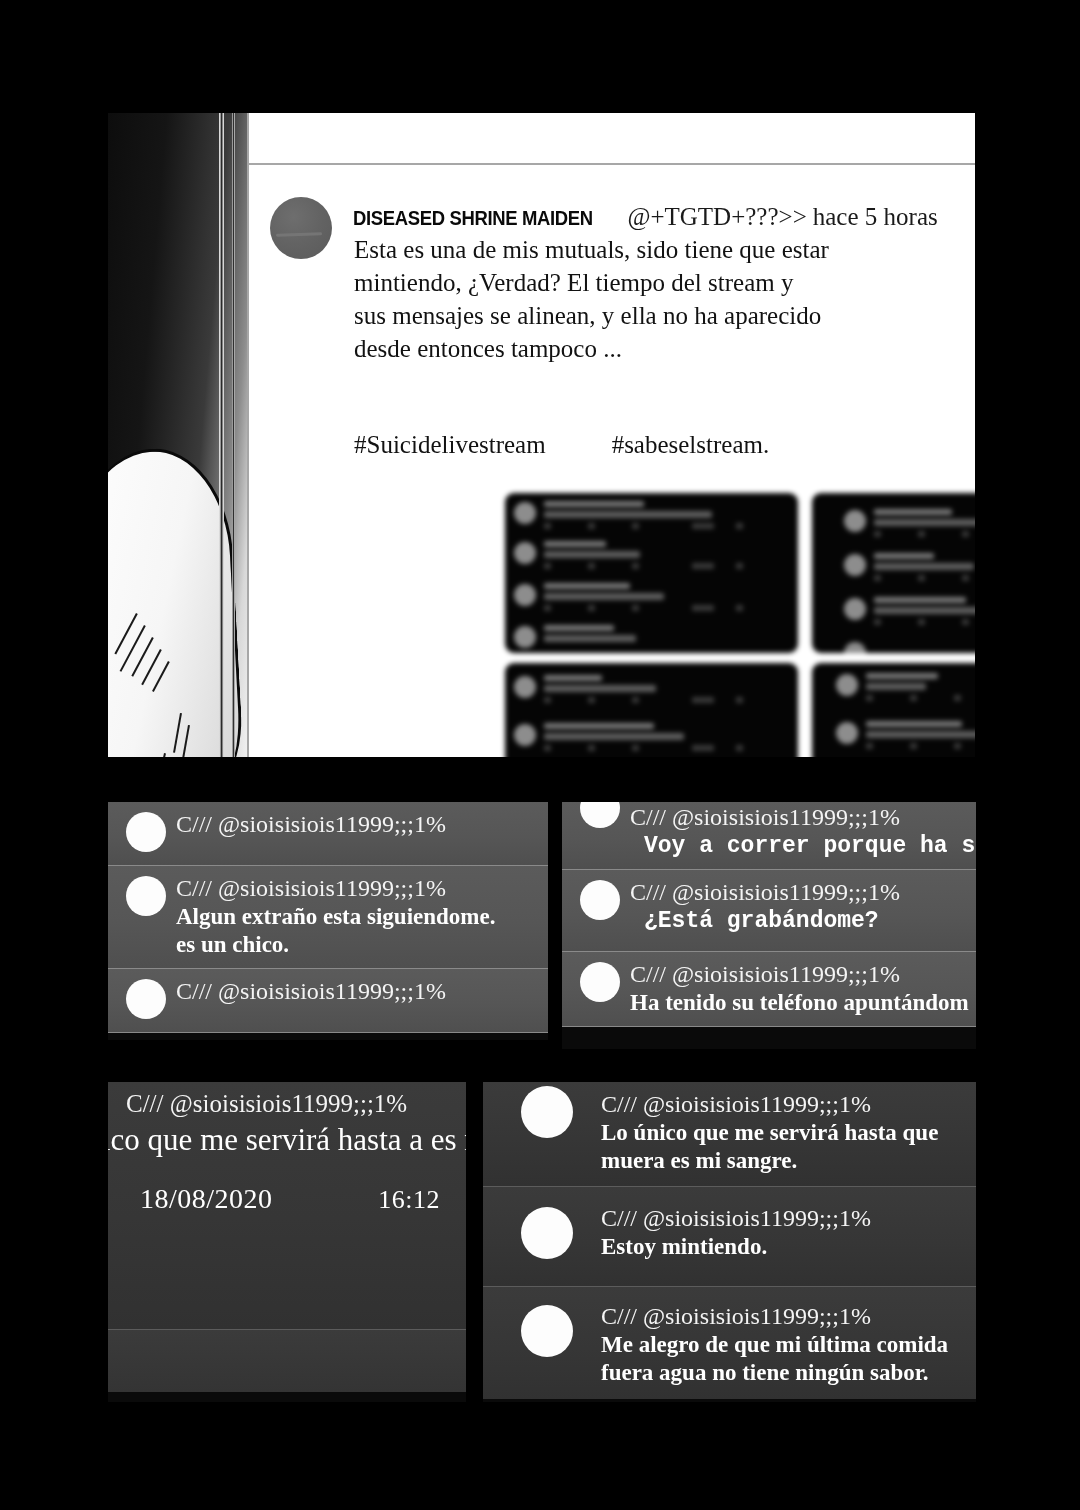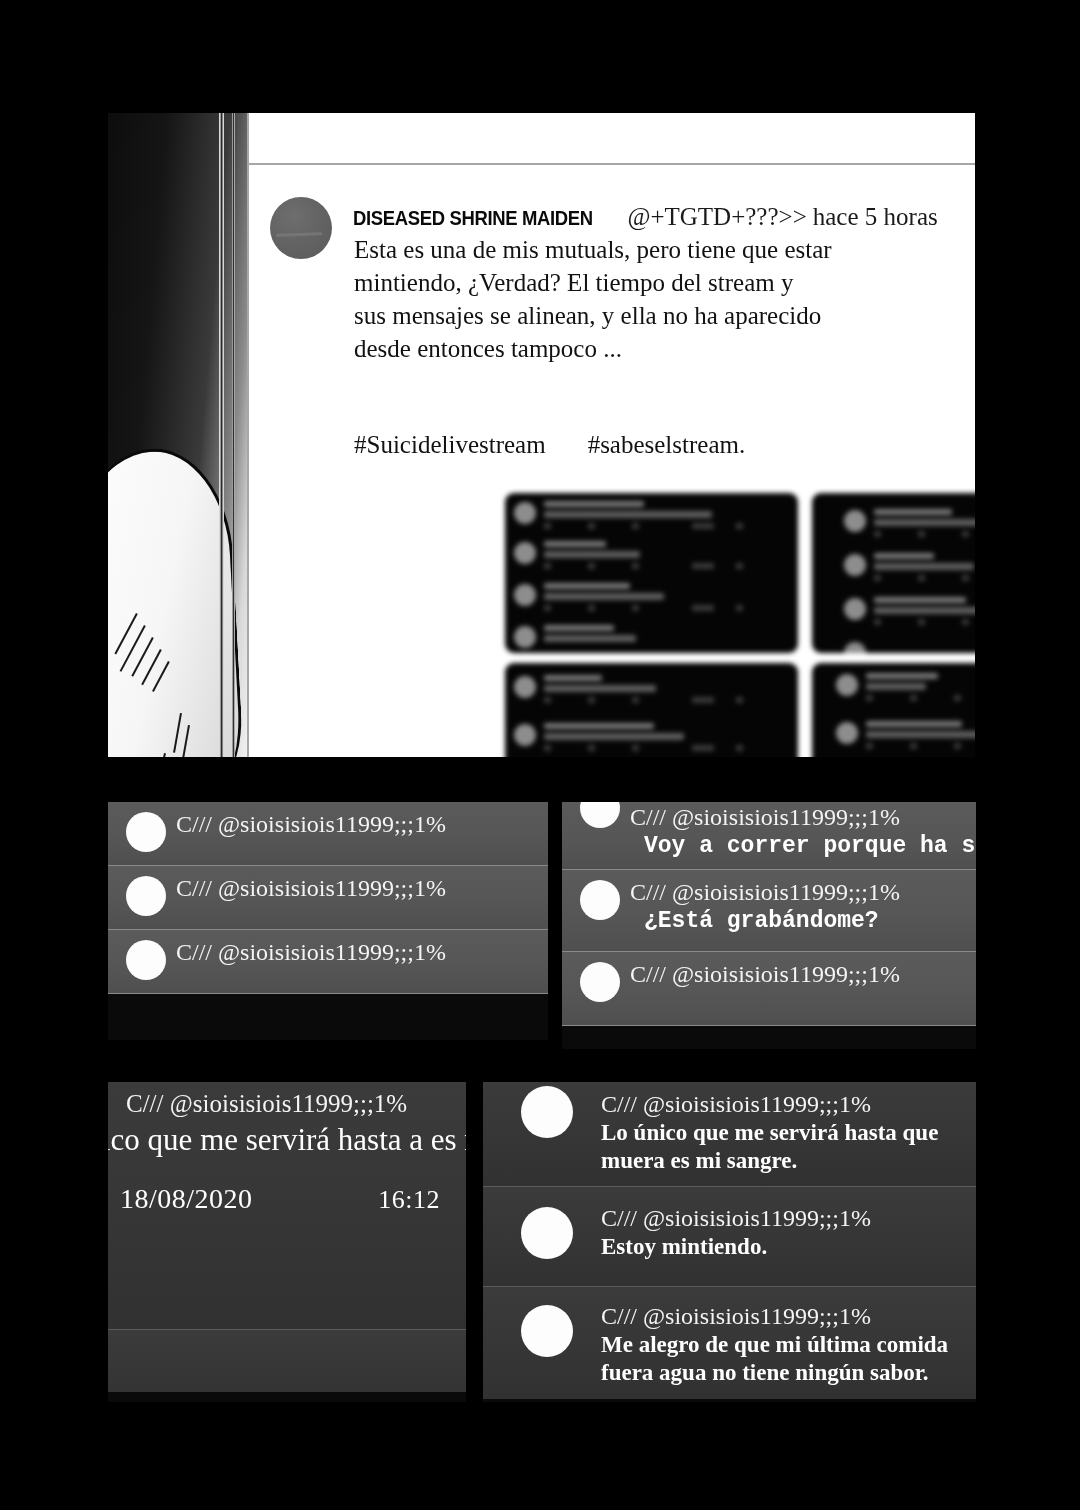--- a/index.html
+++ b/index.html
@@ -124,21 +124,21 @@
     line-height: 33px;
     color: #121212;
   }
   .post-tags {
     position: absolute;
     left: 96px; top: 248px;
     font-family: "Liberation Serif", serif;
     font-size: 25px;
     color: #121212;
   }
-  .post-tags .tag2 { margin-left: 42px; }
+  .post-tags .tag2 { margin-left: 66px; }
 
   
   .thumbs {
     position: absolute;
     left: 247px; top: 310px;
     width: 600px; height: 330px;
     display: grid;
     grid-template-columns: 293px 293px;
     grid-template-rows: 160px 160px;
     gap: 10px 14px;
@@ -221,21 +221,21 @@
   .msg.clipL { padding-left: 0; }
   .msg.clipL .mtext { margin-left: -22px; white-space: nowrap; }
   .msg .mtext.nowrap { white-space: nowrap; }
   .msg .uname.indent { padding-left: 12px; }
   .msg .mtext.indent { padding-left: 14px; font-family: Liberation Mono, monospace; }
 
   .datetime {
     display: flex;
     justify-content: space-between;
     align-items: baseline;
-    padding: 22px 16px 8px 12px;
+    padding: 22px 16px 8px 32px;
     font-family: "Liberation Serif", serif;
     font-size: 28px;
     color: #ffffff;
     letter-spacing: 0.5px;
   }
   .datetime .dt-time { font-size: 26px; }
   .filler { height: 62px; background: linear-gradient(180deg,#3b3b3b,#343434); }
 </style>
 </head>
 <body>
@@ -262,21 +262,21 @@
     <div class="panel-vline"></div>
     <div class="panel-hline"></div>
 
     <div class="post">
       <div class="post-avatar"></div>
 
       <div class="post-head">
         <span class="post-name">DISEASED SHRINE MAIDEN</span><span class="post-handle">@+TGTD+???&gt;&gt;</span><span class="post-time">hace 5 horas</span>
       </div>
 
-      <div class="post-body" style="white-space:pre-line">Esta es una de mis mutuals, pero tiene que estar
+      <div class="post-body" style="white-space:pre-line">Esta es una de mis mutuals, sido tiene que estar
 mintiendo, ¿Verdad? El tiempo del stream y
 sus mensajes se alinean, y ella no ha aparecido
 desde entonces tampoco ...</div>
 
       <div class="post-tags">
         <span class="tag1">#Suicidelivestream</span><span class="tag2">#sabeselstream.</span>
       </div>
 
       <div class="thumbs">
         <div class="thumb">
@@ -395,20 +395,22 @@
   </div>
 
   <div class="chat-panel chat-mid-left">
     <div class="msg">
       <div class="av"></div>
       <div class="uname">C///  @sioisisiois11999;;;1%</div>
     </div>
     <div class="msg">
       <div class="av"></div>
       <div class="uname">C///  @sioisisiois11999;;;1%</div>
+      <div class="mtext">Algun extraño esta siguiendome.
+es un chico.</div>
     </div>
     <div class="msg">
       <div class="av"></div>
       <div class="uname">C///  @sioisisiois11999;;;1%</div>
     </div>
   </div>
 
   <div class="chat-panel chat-mid-right">
     <div class="msg" style="min-height:56px;padding-top:0;">
       <div class="av" style="top:-14px;"></div>
@@ -416,20 +418,21 @@
       <div class="mtext nowrap indent">Voy a correr porque ha sido aterr</div>
     </div>
     <div class="msg" style="min-height:82px;">
       <div class="av"></div>
       <div class="uname">C///  @sioisisiois11999;;;1%</div>
       <div class="mtext nowrap indent">¿Está grabándome?</div>
     </div>
     <div class="msg" style="min-height:74px;">
       <div class="av"></div>
       <div class="uname">C///  @sioisisiois11999;;;1%</div>
+      <div class="mtext nowrap">Ha tenido su teléfono apuntándom</div>
     </div>
   </div>
 
   <div class="chat-panel chat-bot-left">
     <div class="msg dark clipL" style="min-height:248px;">
       <div class="uname indent" style="font-size:25px;padding-left:18px;">C///  @sioisisiois11999;;;1%</div>
       <div class="mtext" style="font-size:31px;line-height:42px;font-weight:400;margin-left:-6px;">ico que me servirá hasta
 a es mi sangre.</div>
       <div class="datetime">
         <span class="dt-date">18/08/2020</span>

